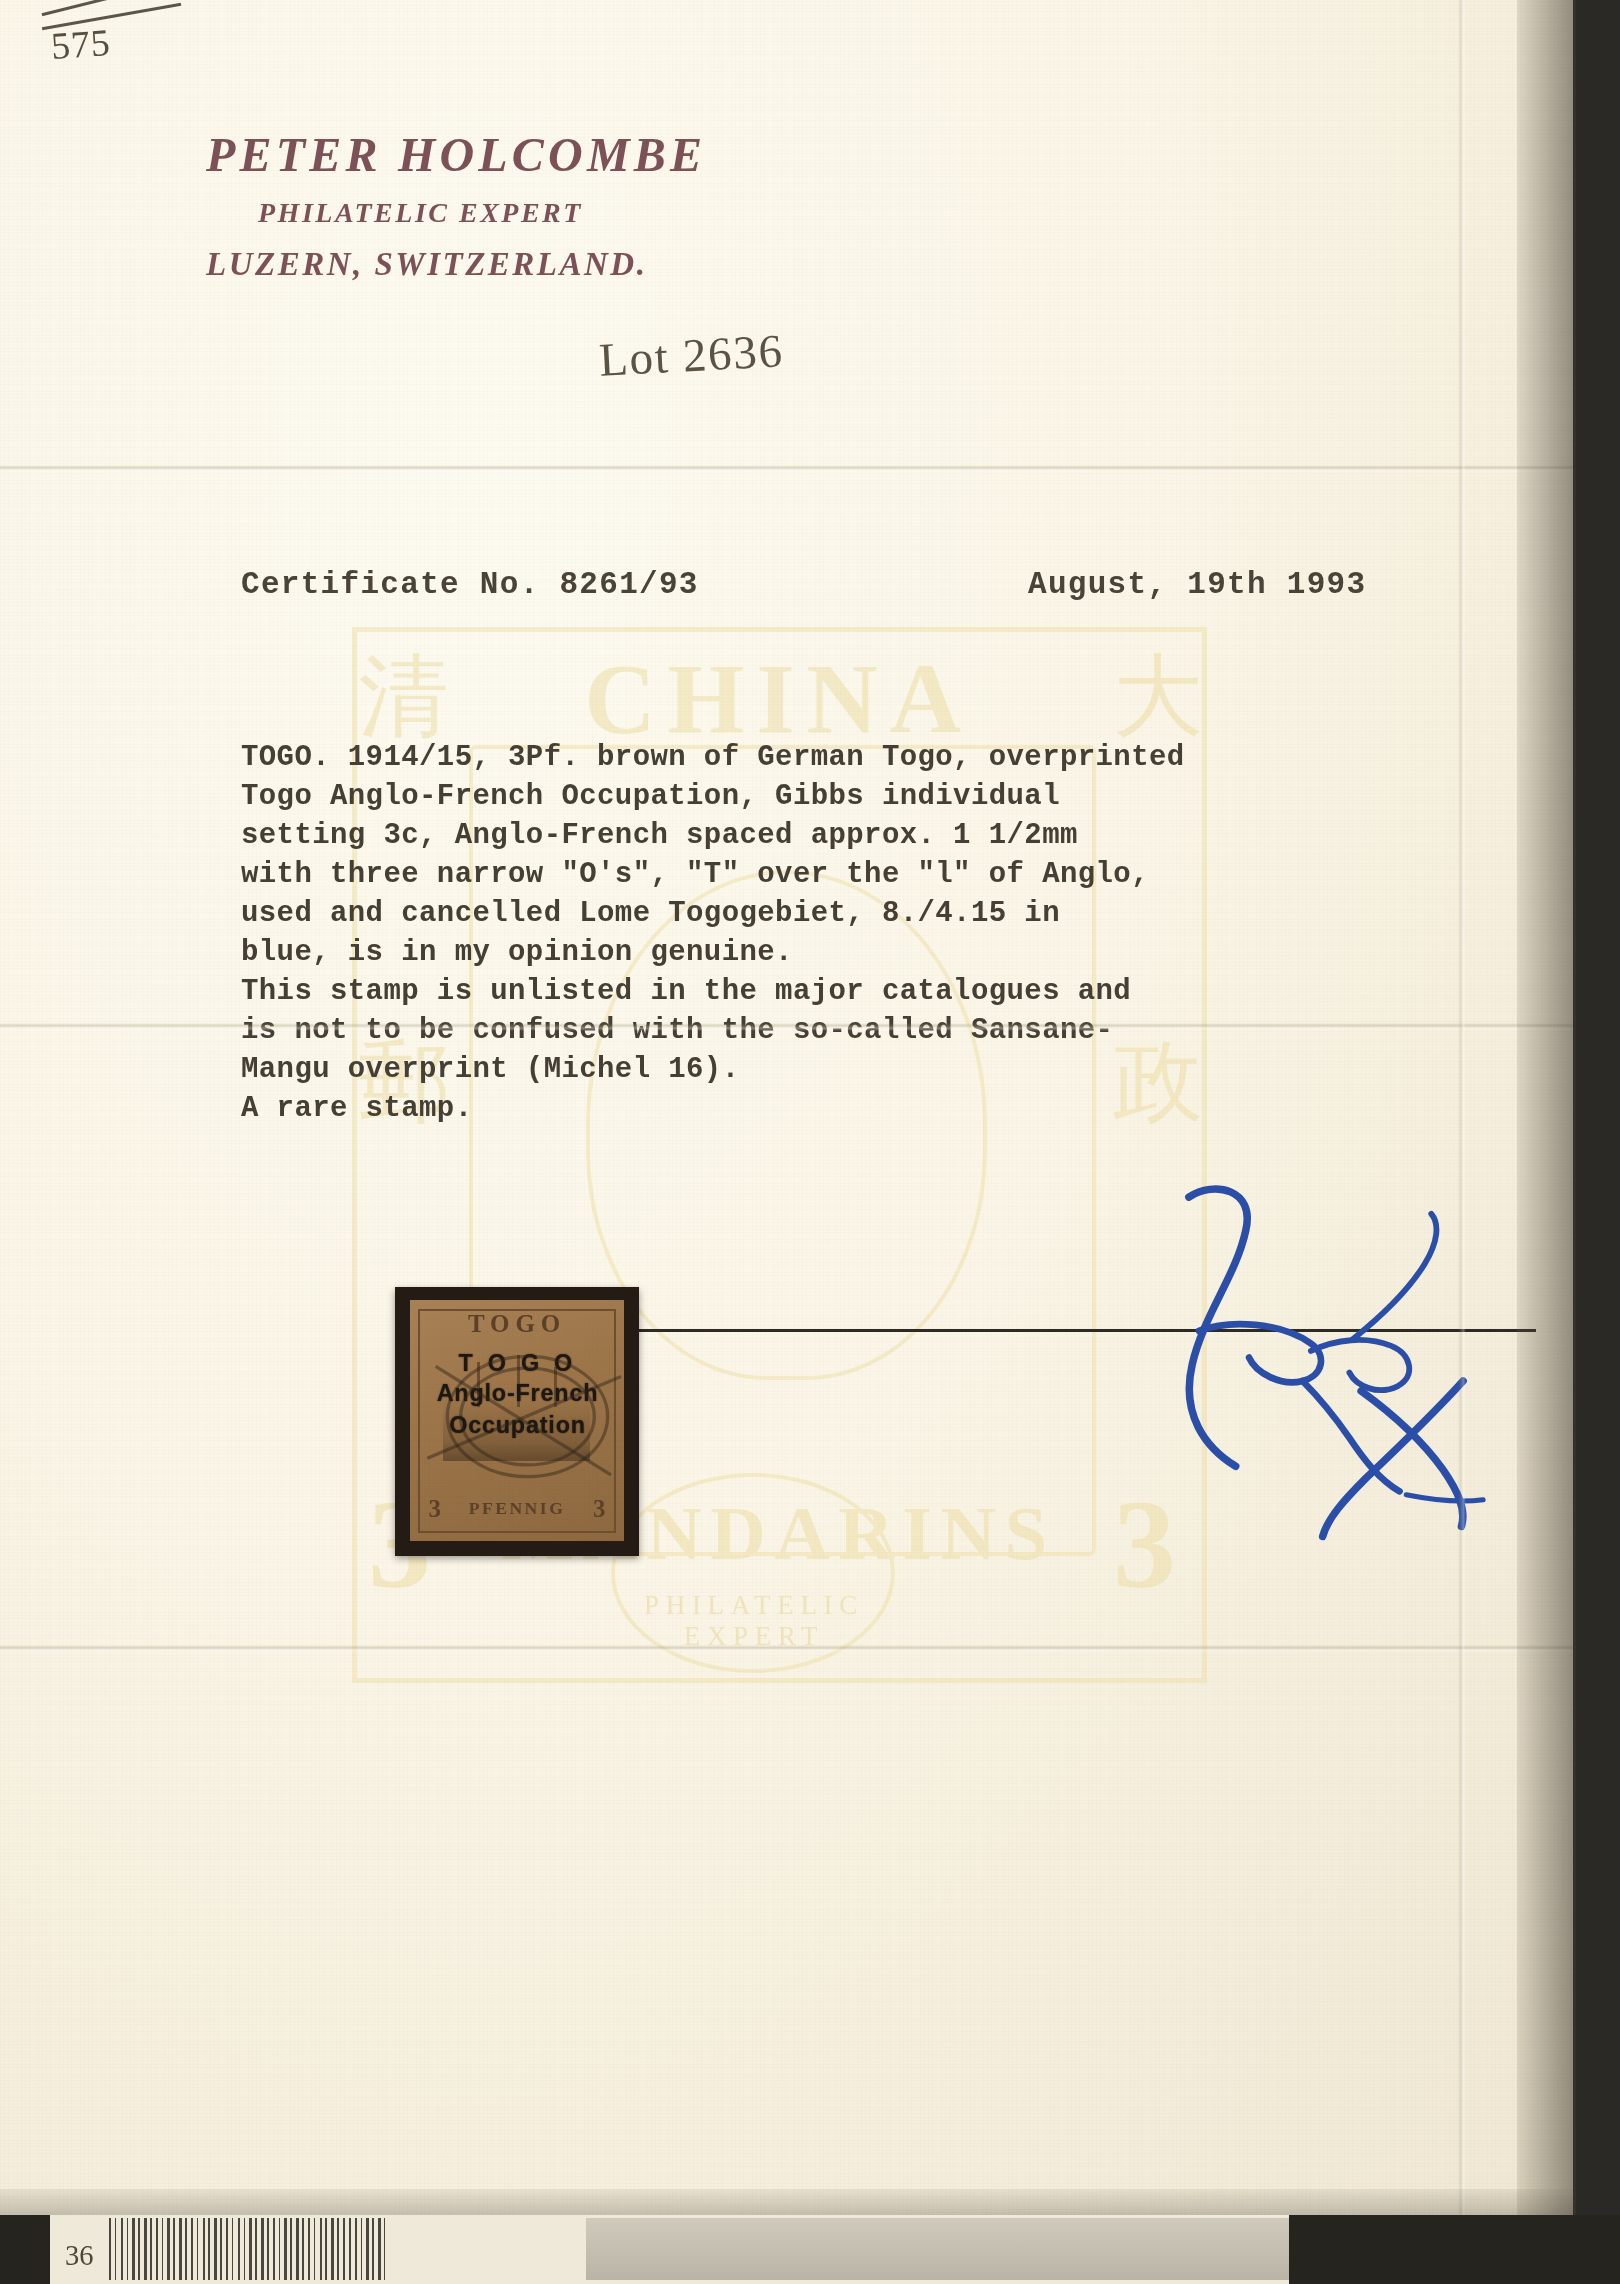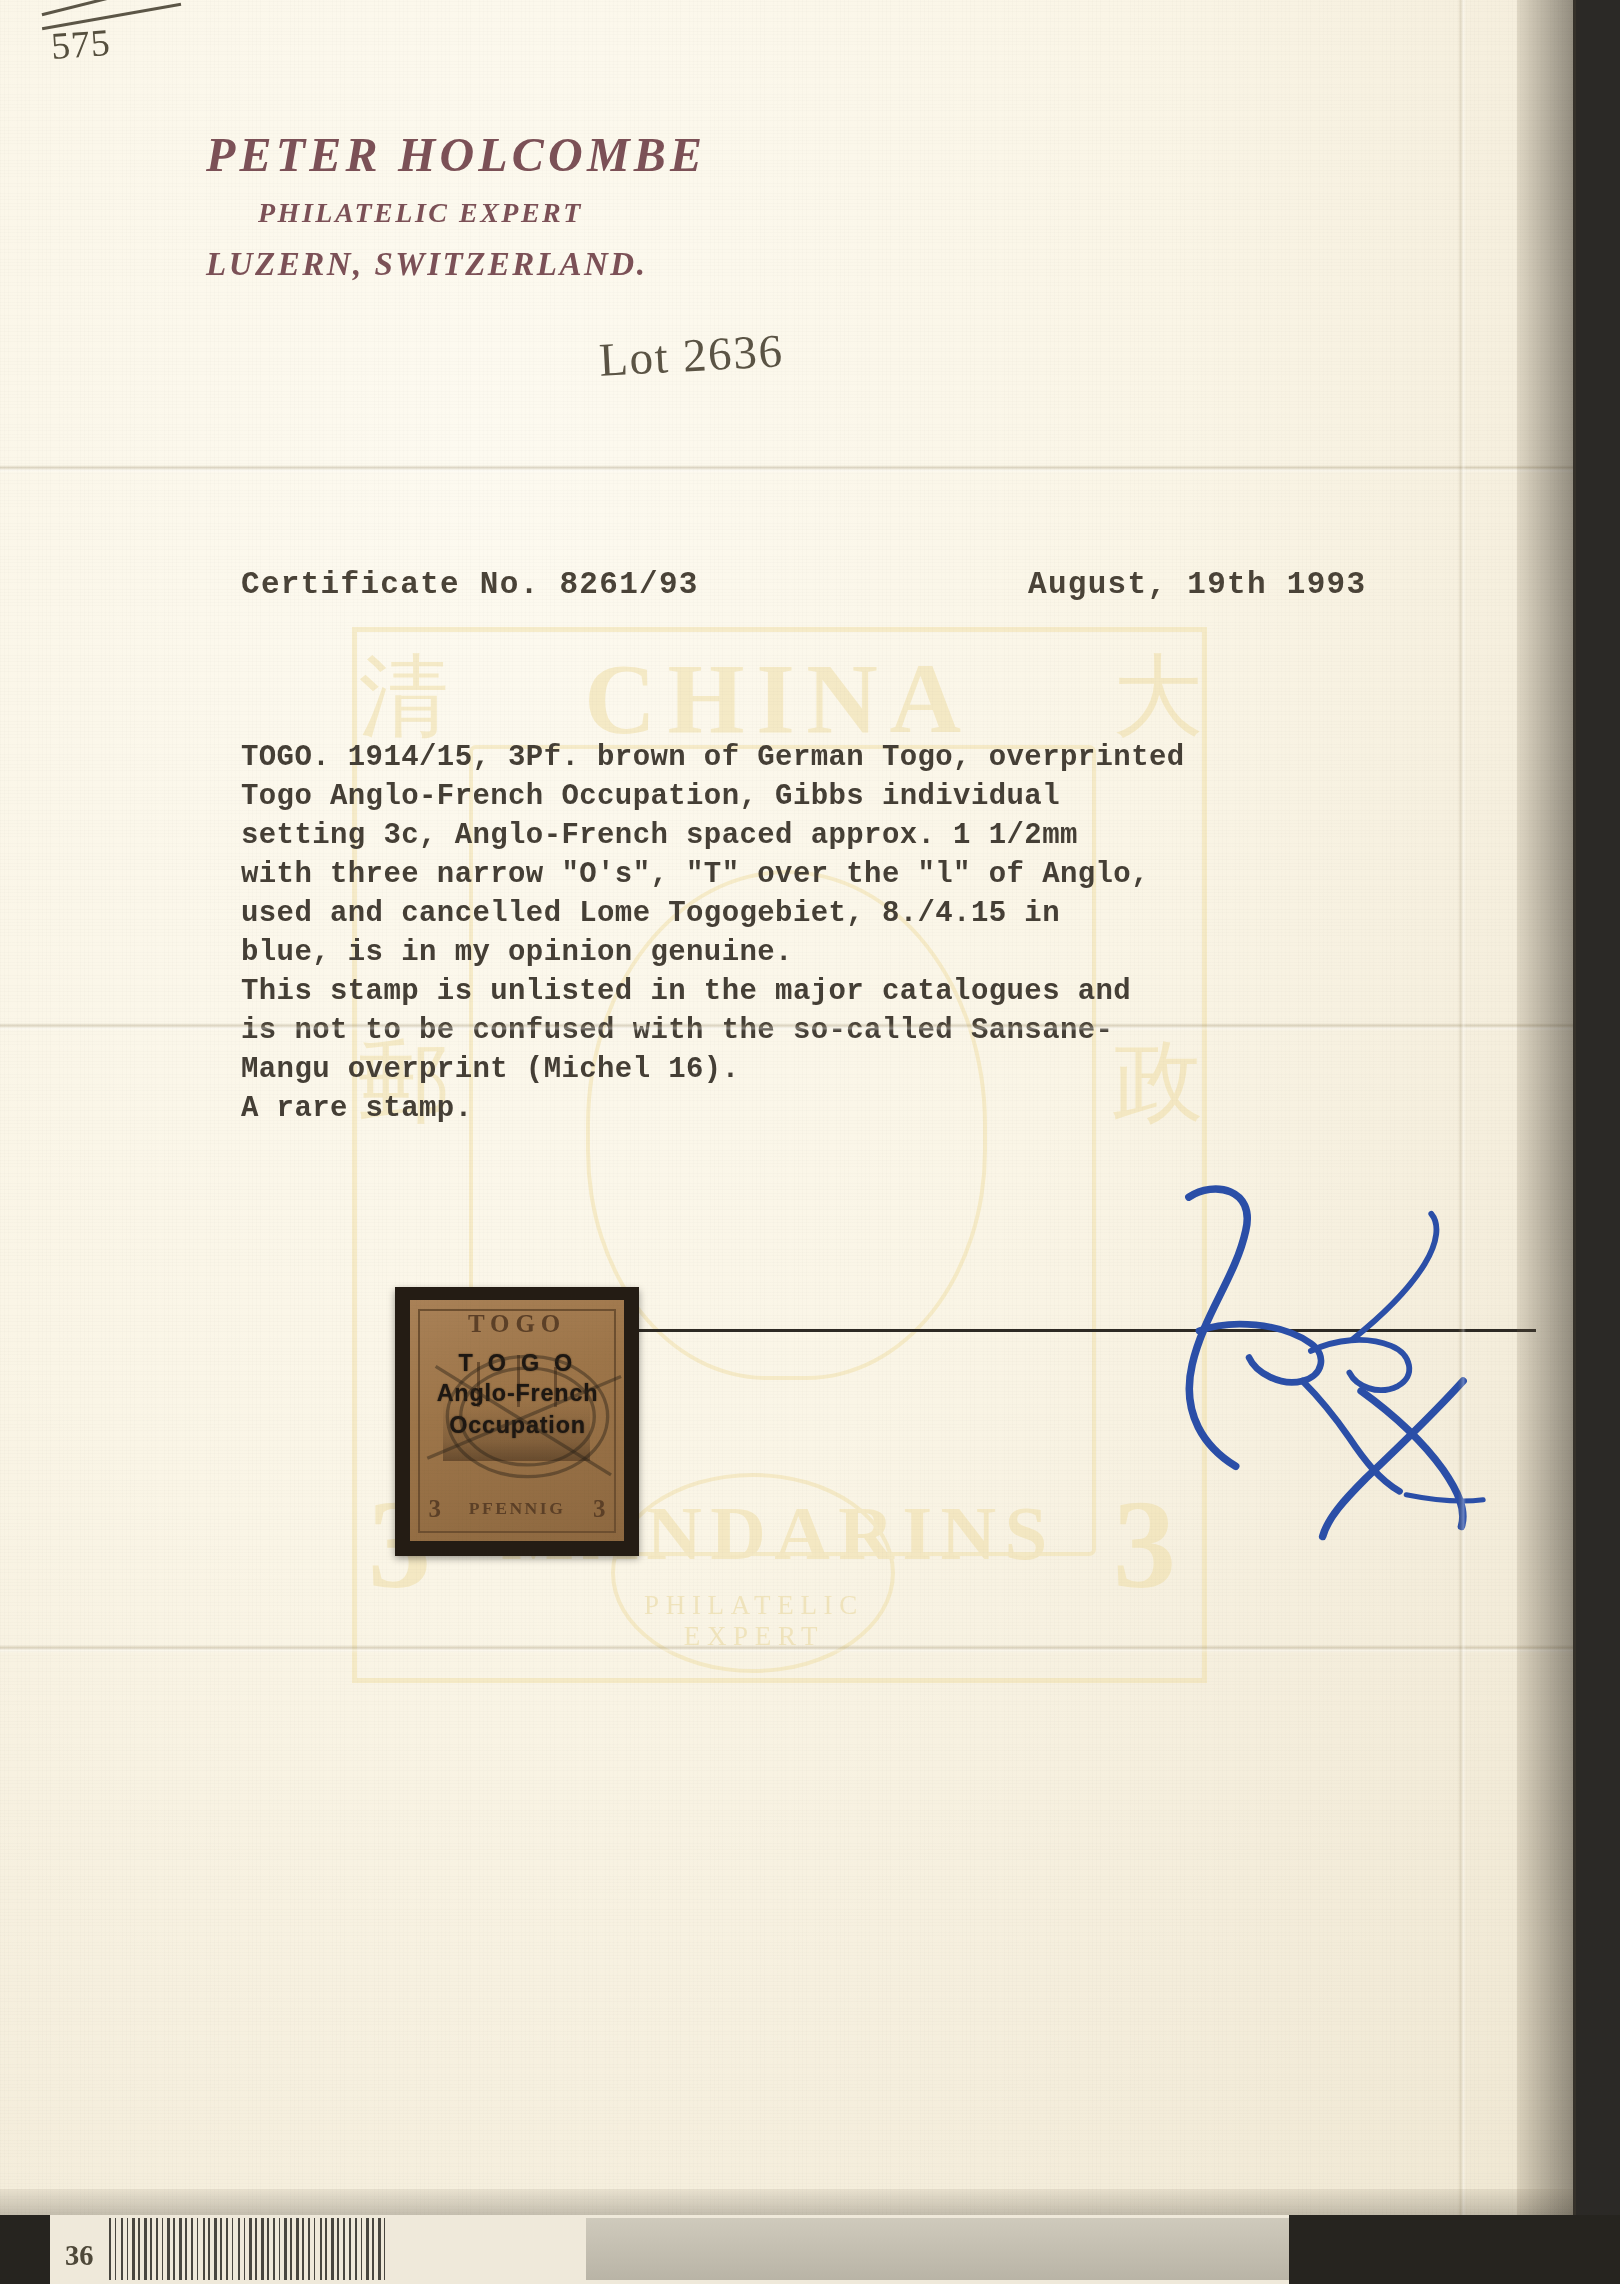--- a/index.html
+++ b/index.html
@@ -371,21 +371,20 @@
     position: absolute;
     left: 0; top: 2215px; width: 50px; height: 69px;
     background: #26241f;
   }
   .bottom-label {
     position: absolute;
     left: 65px; top: 2240px;
     font-family: "Liberation Serif", serif;
     font-size: 28.5px;
     color: #4e4839;
-    font-weight: bold;
   }
   .bottom-barcode {
     position: absolute;
     left: 109px; top: 2218px;
     width: 276px; height: 62px;
     background: repeating-linear-gradient(90deg,
       #2c2a25 0px, #2c2a25 2.5px,
       #efe9da 2.5px, #efe9da 5.9px,
       #2c2a25 5.9px, #2c2a25 7.5px,
       #efe9da 7.5px, #efe9da 11.7px);

